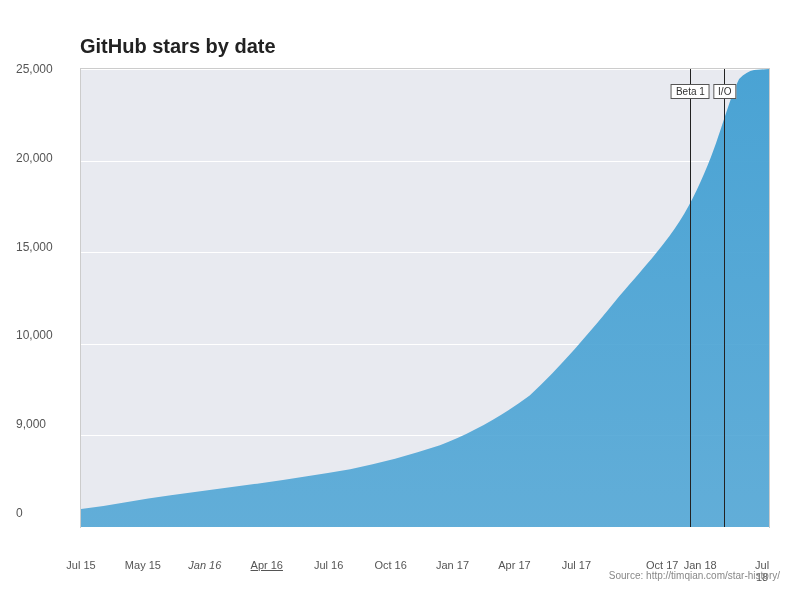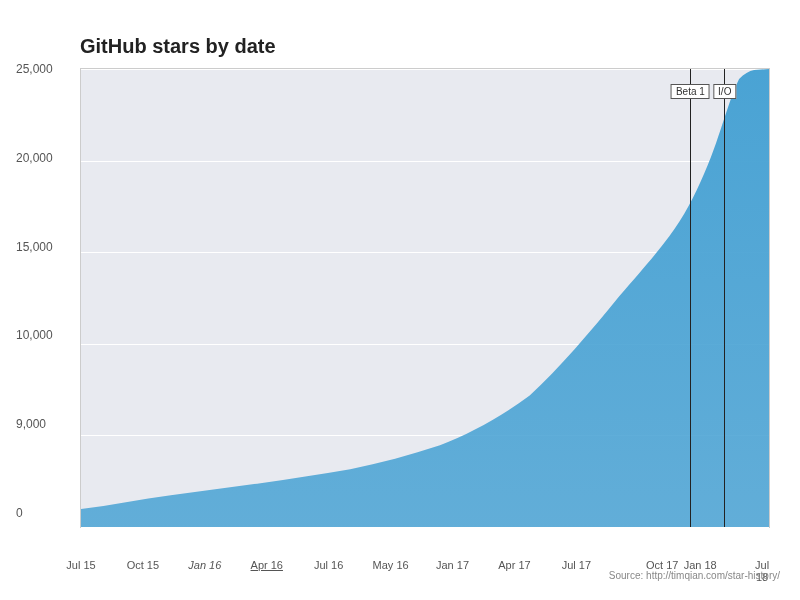--- a/index.html
+++ b/index.html
@@ -149,25 +149,25 @@
       <div class="y-label">25,000</div>
       <div class="y-label">20,000</div>
       <div class="y-label">15,000</div>
       <div class="y-label">10,000</div>
       <div class="y-label">9,000</div>
       <div class="y-label">0</div>
     </div>
 
     <div style="position:absolute; bottom:-32px; left:0; right:0;">
       <span class="x-label" style="position:absolute; left:0%;">Jul 15</span>
-      <span class="x-label" style="position:absolute; left:9%;">Oct 15</span>
+      <span class="x-label" style="position:absolute; left:9%;">May 15</span>
       <span class="x-label" style="position:absolute; left:18%;font-style:italic;">Jan 16</span>
       <span class="x-label" style="position:absolute; left:27%;text-decoration:underline;">Apr 16</span>
       <span class="x-label" style="position:absolute; left:36%;">Jul 16</span>
-      <span class="x-label" style="position:absolute; left:45%;">May 16</span>
+      <span class="x-label" style="position:absolute; left:45%;">Oct 16</span>
       <span class="x-label" style="position:absolute; left:54%;">Jan 17</span>
       <span class="x-label" style="position:absolute; left:63%;">Apr 17</span>
       <span class="x-label" style="position:absolute; left:72%;">Jul 17</span>
       <span class="x-label" style="position:absolute; left:81%;margin-left:24px;">Oct 17</span>
       <span class="x-label" style="position:absolute; left:90%;">Jan 18</span>
       <span class="x-label" style="position:absolute; left:99%;">Jul 18</span>
     </div>
   </div>
 
   <div class="source-text">Source: http://timqian.com/star-history/</div>

